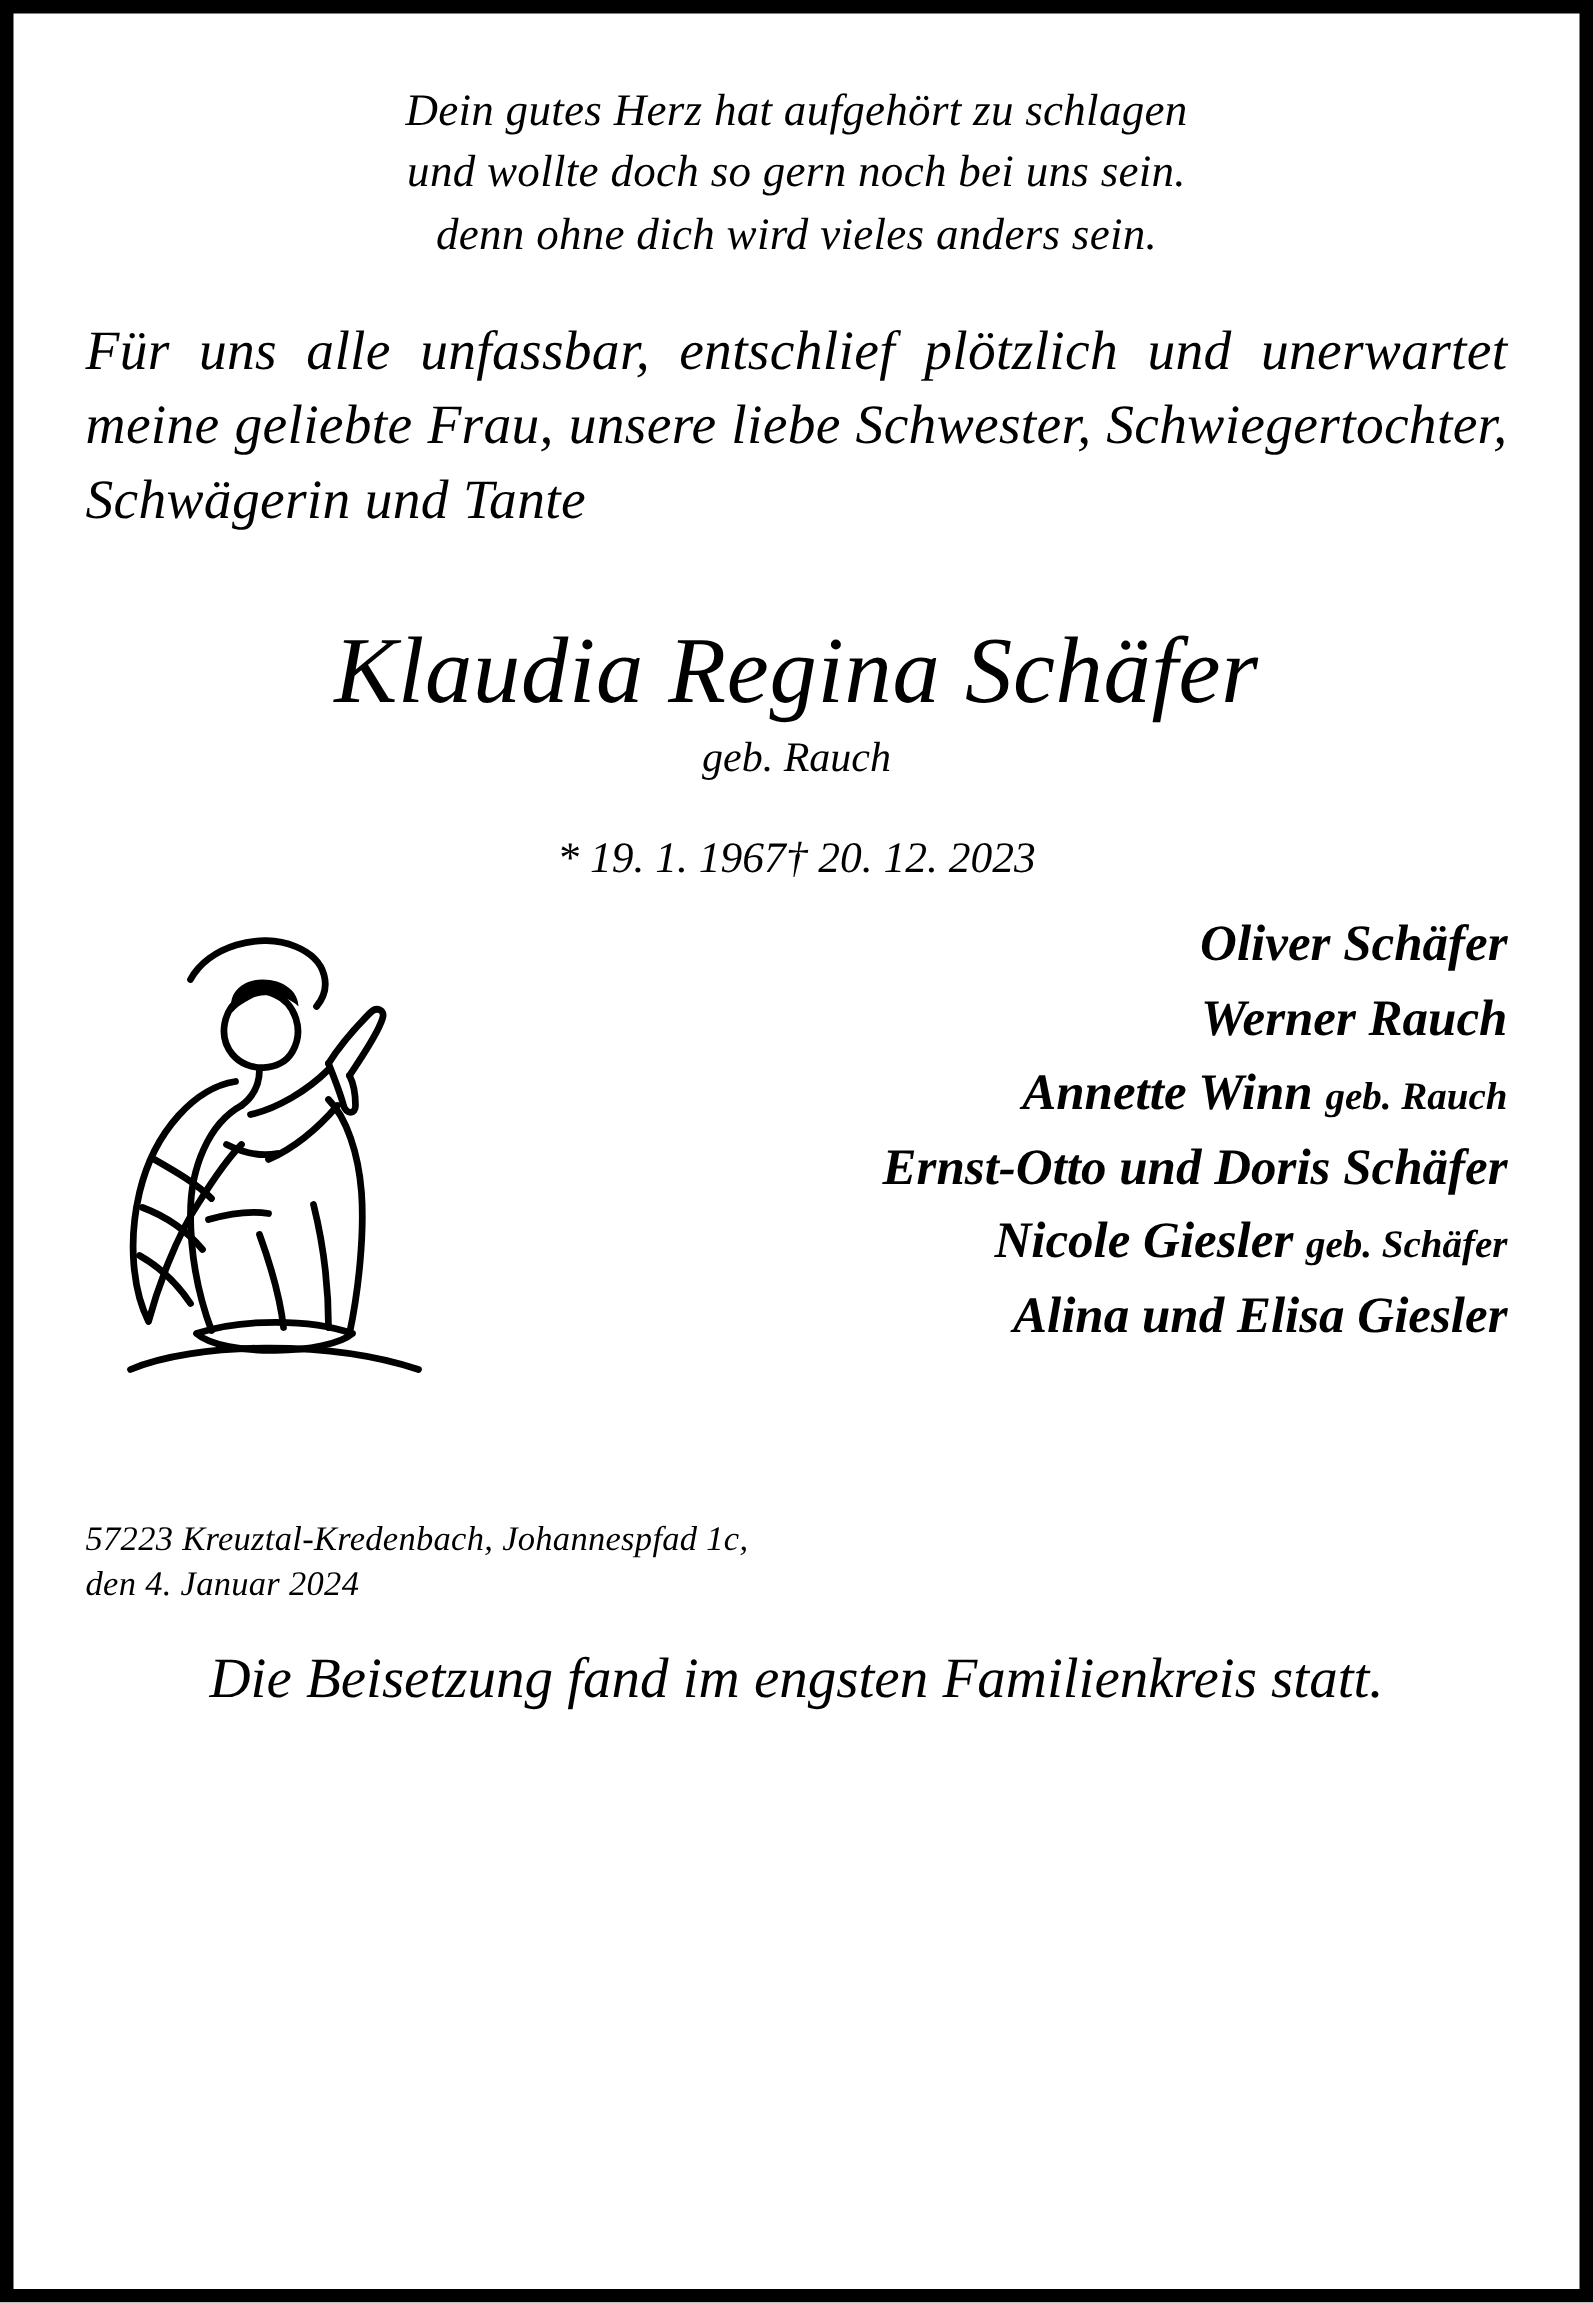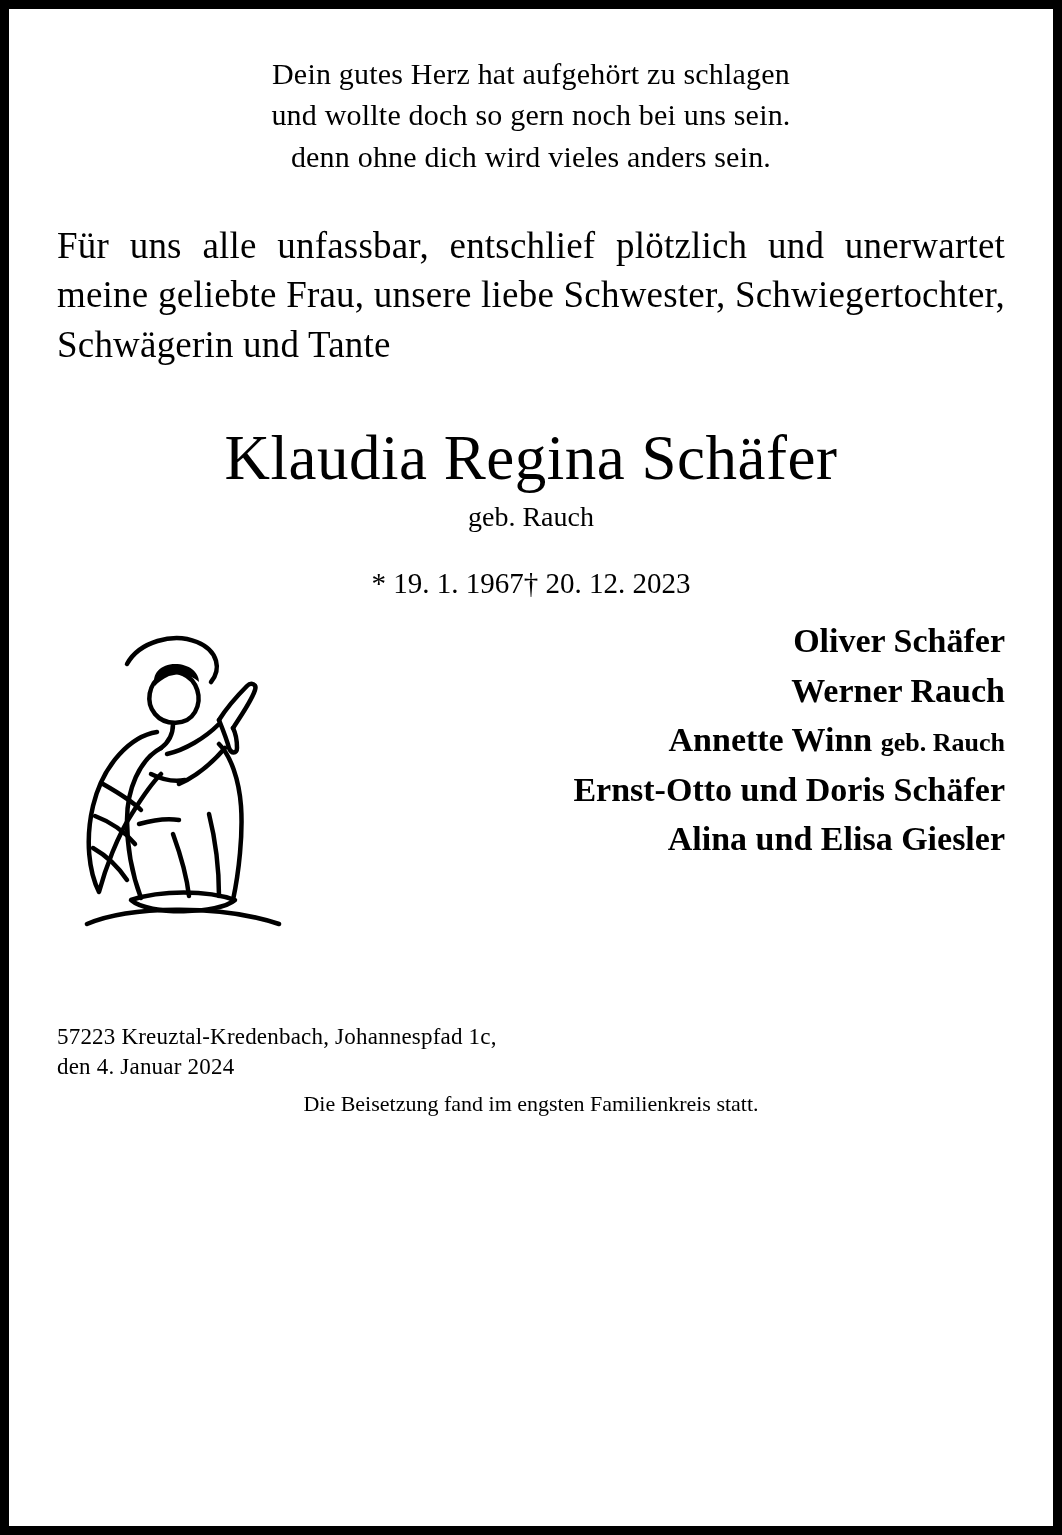--- a/index.html
+++ b/index.html
@@ -19,38 +19,39 @@
     background: #ffffff;
     border: 9px solid #000000;
     overflow: hidden;
   }
   .inner {
     position: relative;
     width: 100%;
     height: 100%;
     box-sizing: border-box;
     padding: 44px 48px 32px 48px;
+    font-style: italic;
   }
 
   
   .poem {
     text-align: center;
     font-size: 30px;
     line-height: 1.38;
     margin: 0 auto;
     width: 700px;
     letter-spacing: 0.2px;
   }
   .poem div {
     white-space: nowrap;
   }
 
   
   .intro {
-    margin-top: 44px;
+    margin-top: 33px;
     font-size: 37px;
     line-height: 1.33;
     text-align: justify;
     text-justify: inter-word;
     letter-spacing: 0.2px;
   }
 
   
   .name-block {
     margin-top: 56px;
@@ -109,22 +110,22 @@
   }
 
   
   .address {
     margin-top: 56px;
     font-size: 23px;
     line-height: 1.3;
     letter-spacing: 0.2px;
   }
   .note {
-    margin-top: 9px;
-    font-size: 22px;
+    margin-top: 26px;
+    font-size: 38px;
     text-align: center;
   }
 </style>
 </head>
 <body>
 
 <div class="obituary">
   <div class="inner">
 
     <div class="poem">
@@ -182,20 +183,21 @@
             <path d="M62 276 C92 266 138 266 166 276 C150 290 80 292 62 276 Z"></path>
           </g>
         </svg>
       </div>
 
       <div class="mourners">
         <div class="line"><span>Oliver Schäfer</span></div>
         <div class="line"><span>Werner Rauch</span></div>
         <div class="line"><span>Annette Winn</span> <span class="nee">geb. Rauch</span></div>
         <div class="line"><span>Ernst-Otto und Doris Schäfer</span></div>
+        <div class="line"><span>Nicole Giesler</span> <span class="nee">geb. Schäfer</span></div>
         <div class="line"><span>Alina und Elisa Giesler</span></div>
       </div>
 
     </div>
 
     <div class="address">
       <div>57223  Kreuztal-Kredenbach, Johannespfad 1c,</div>
       <div>den 4. Januar 2024</div>
     </div>
 

